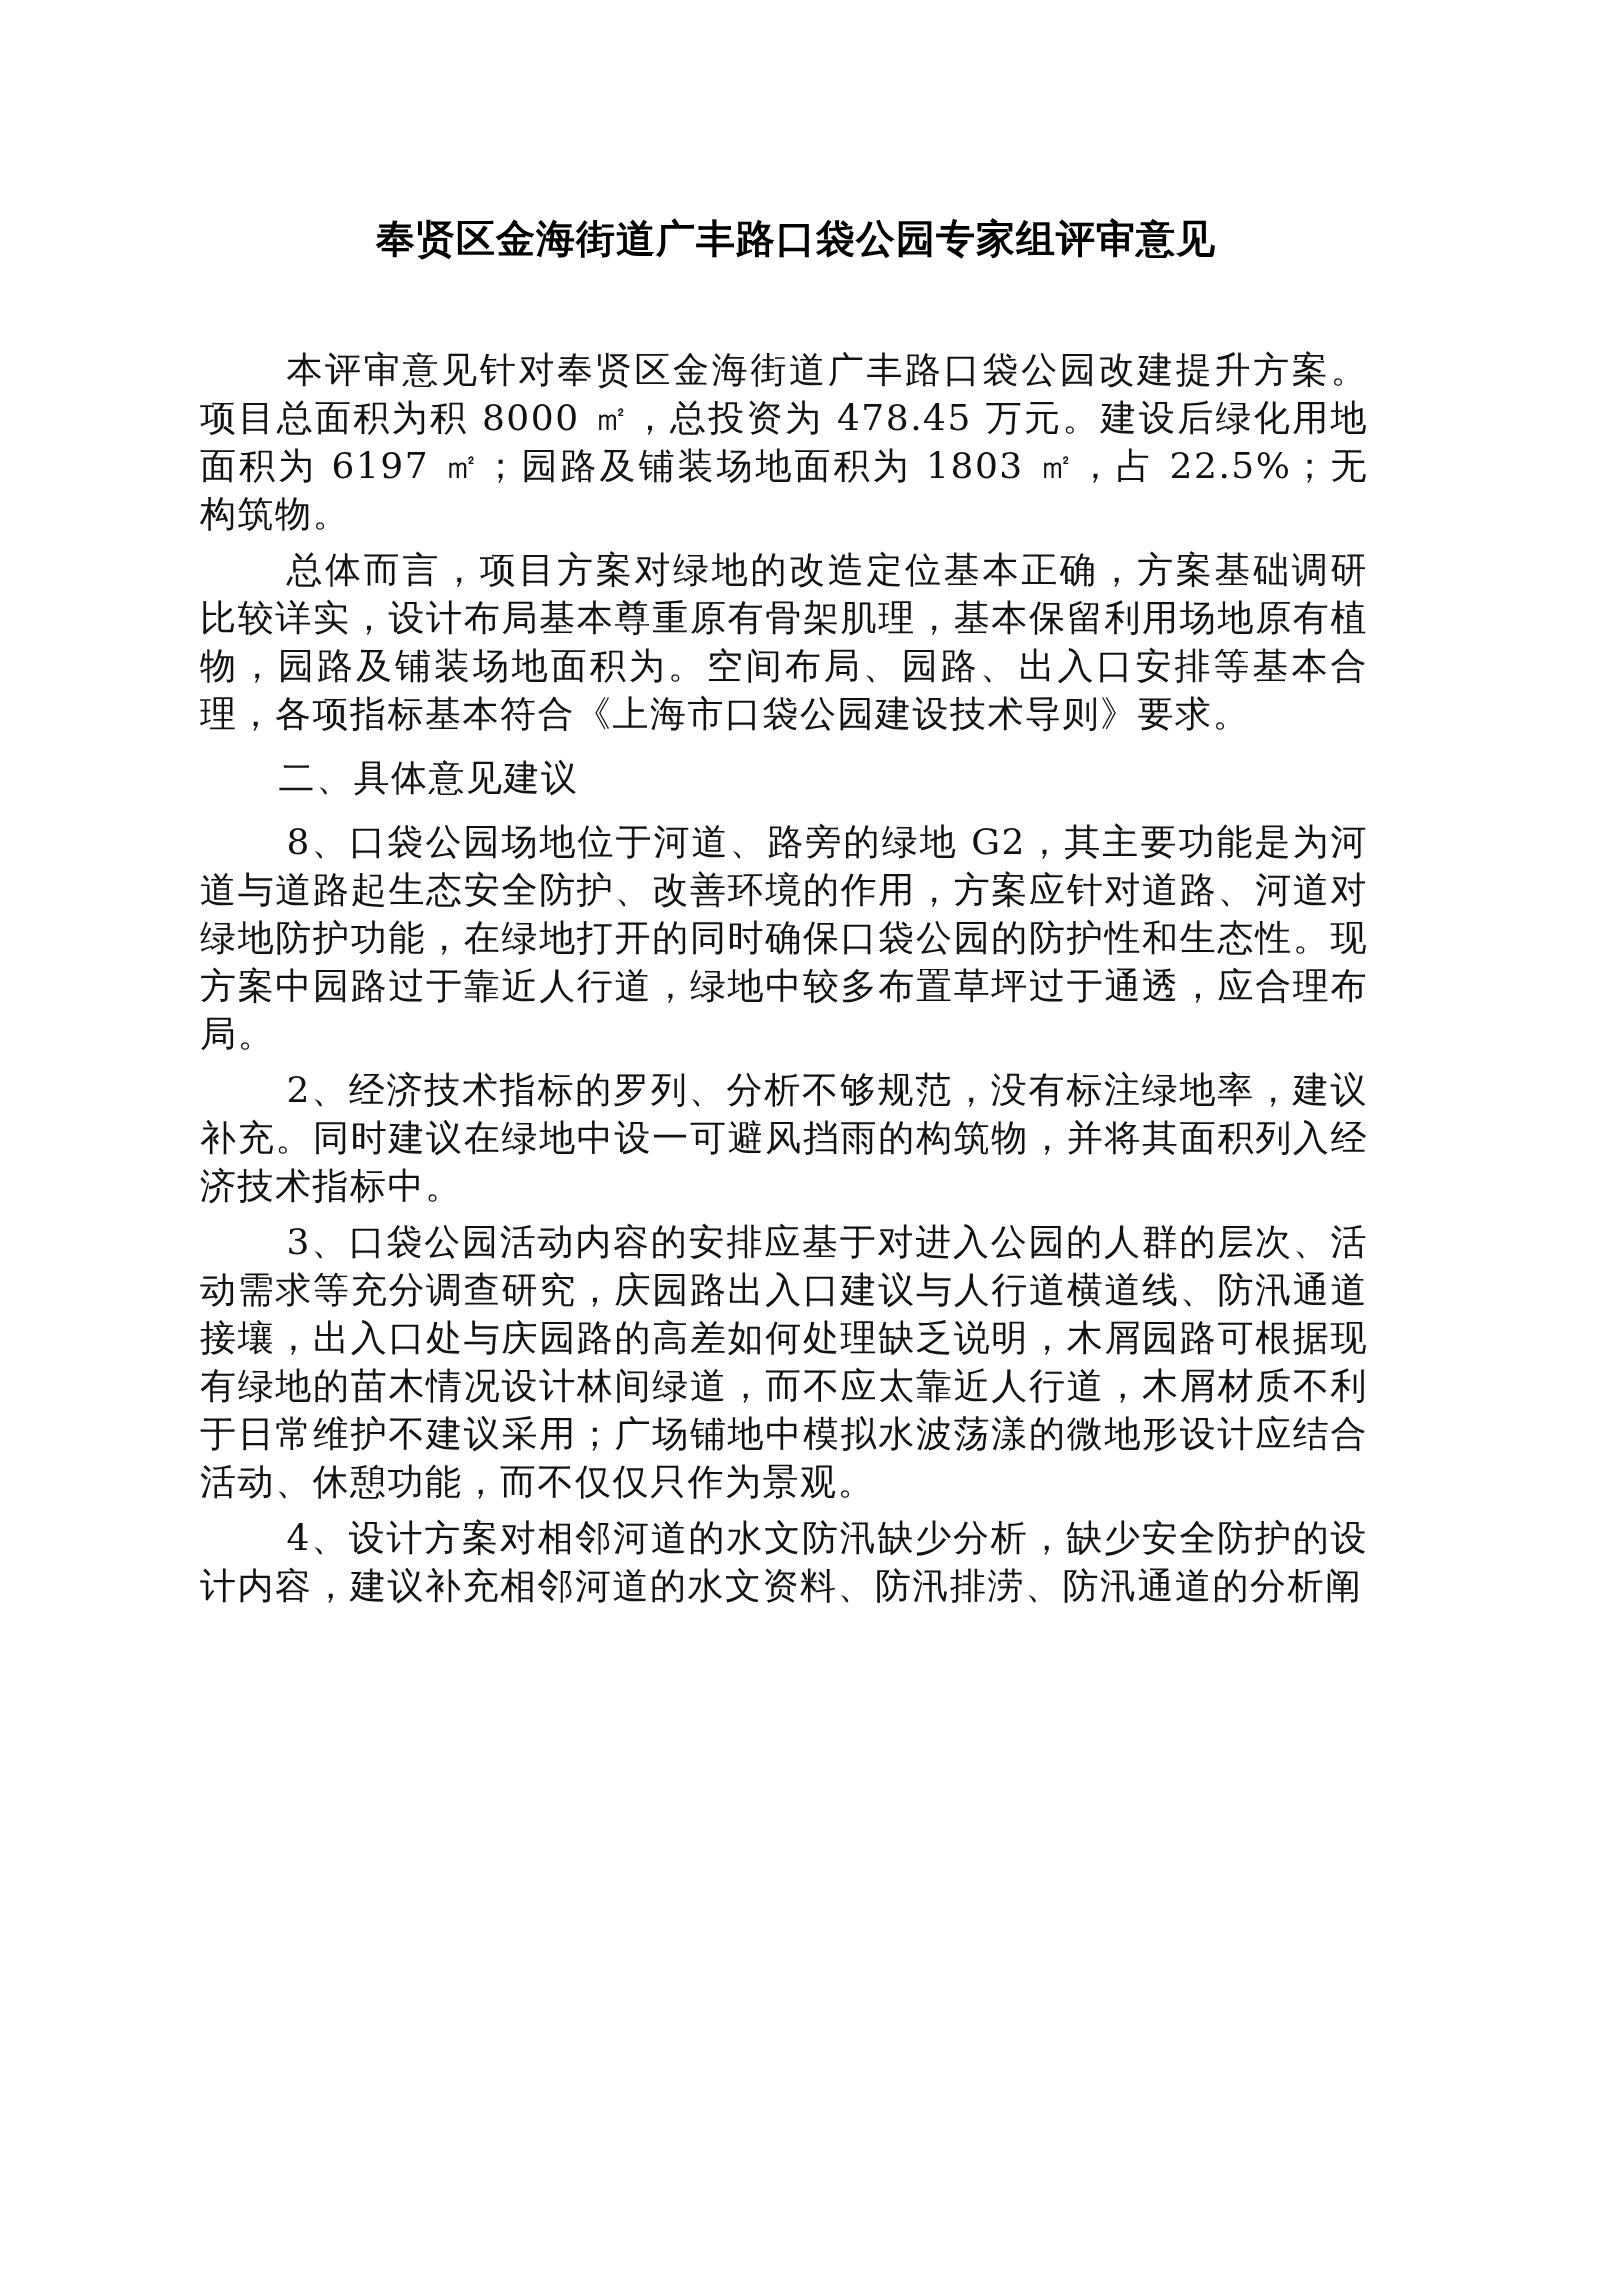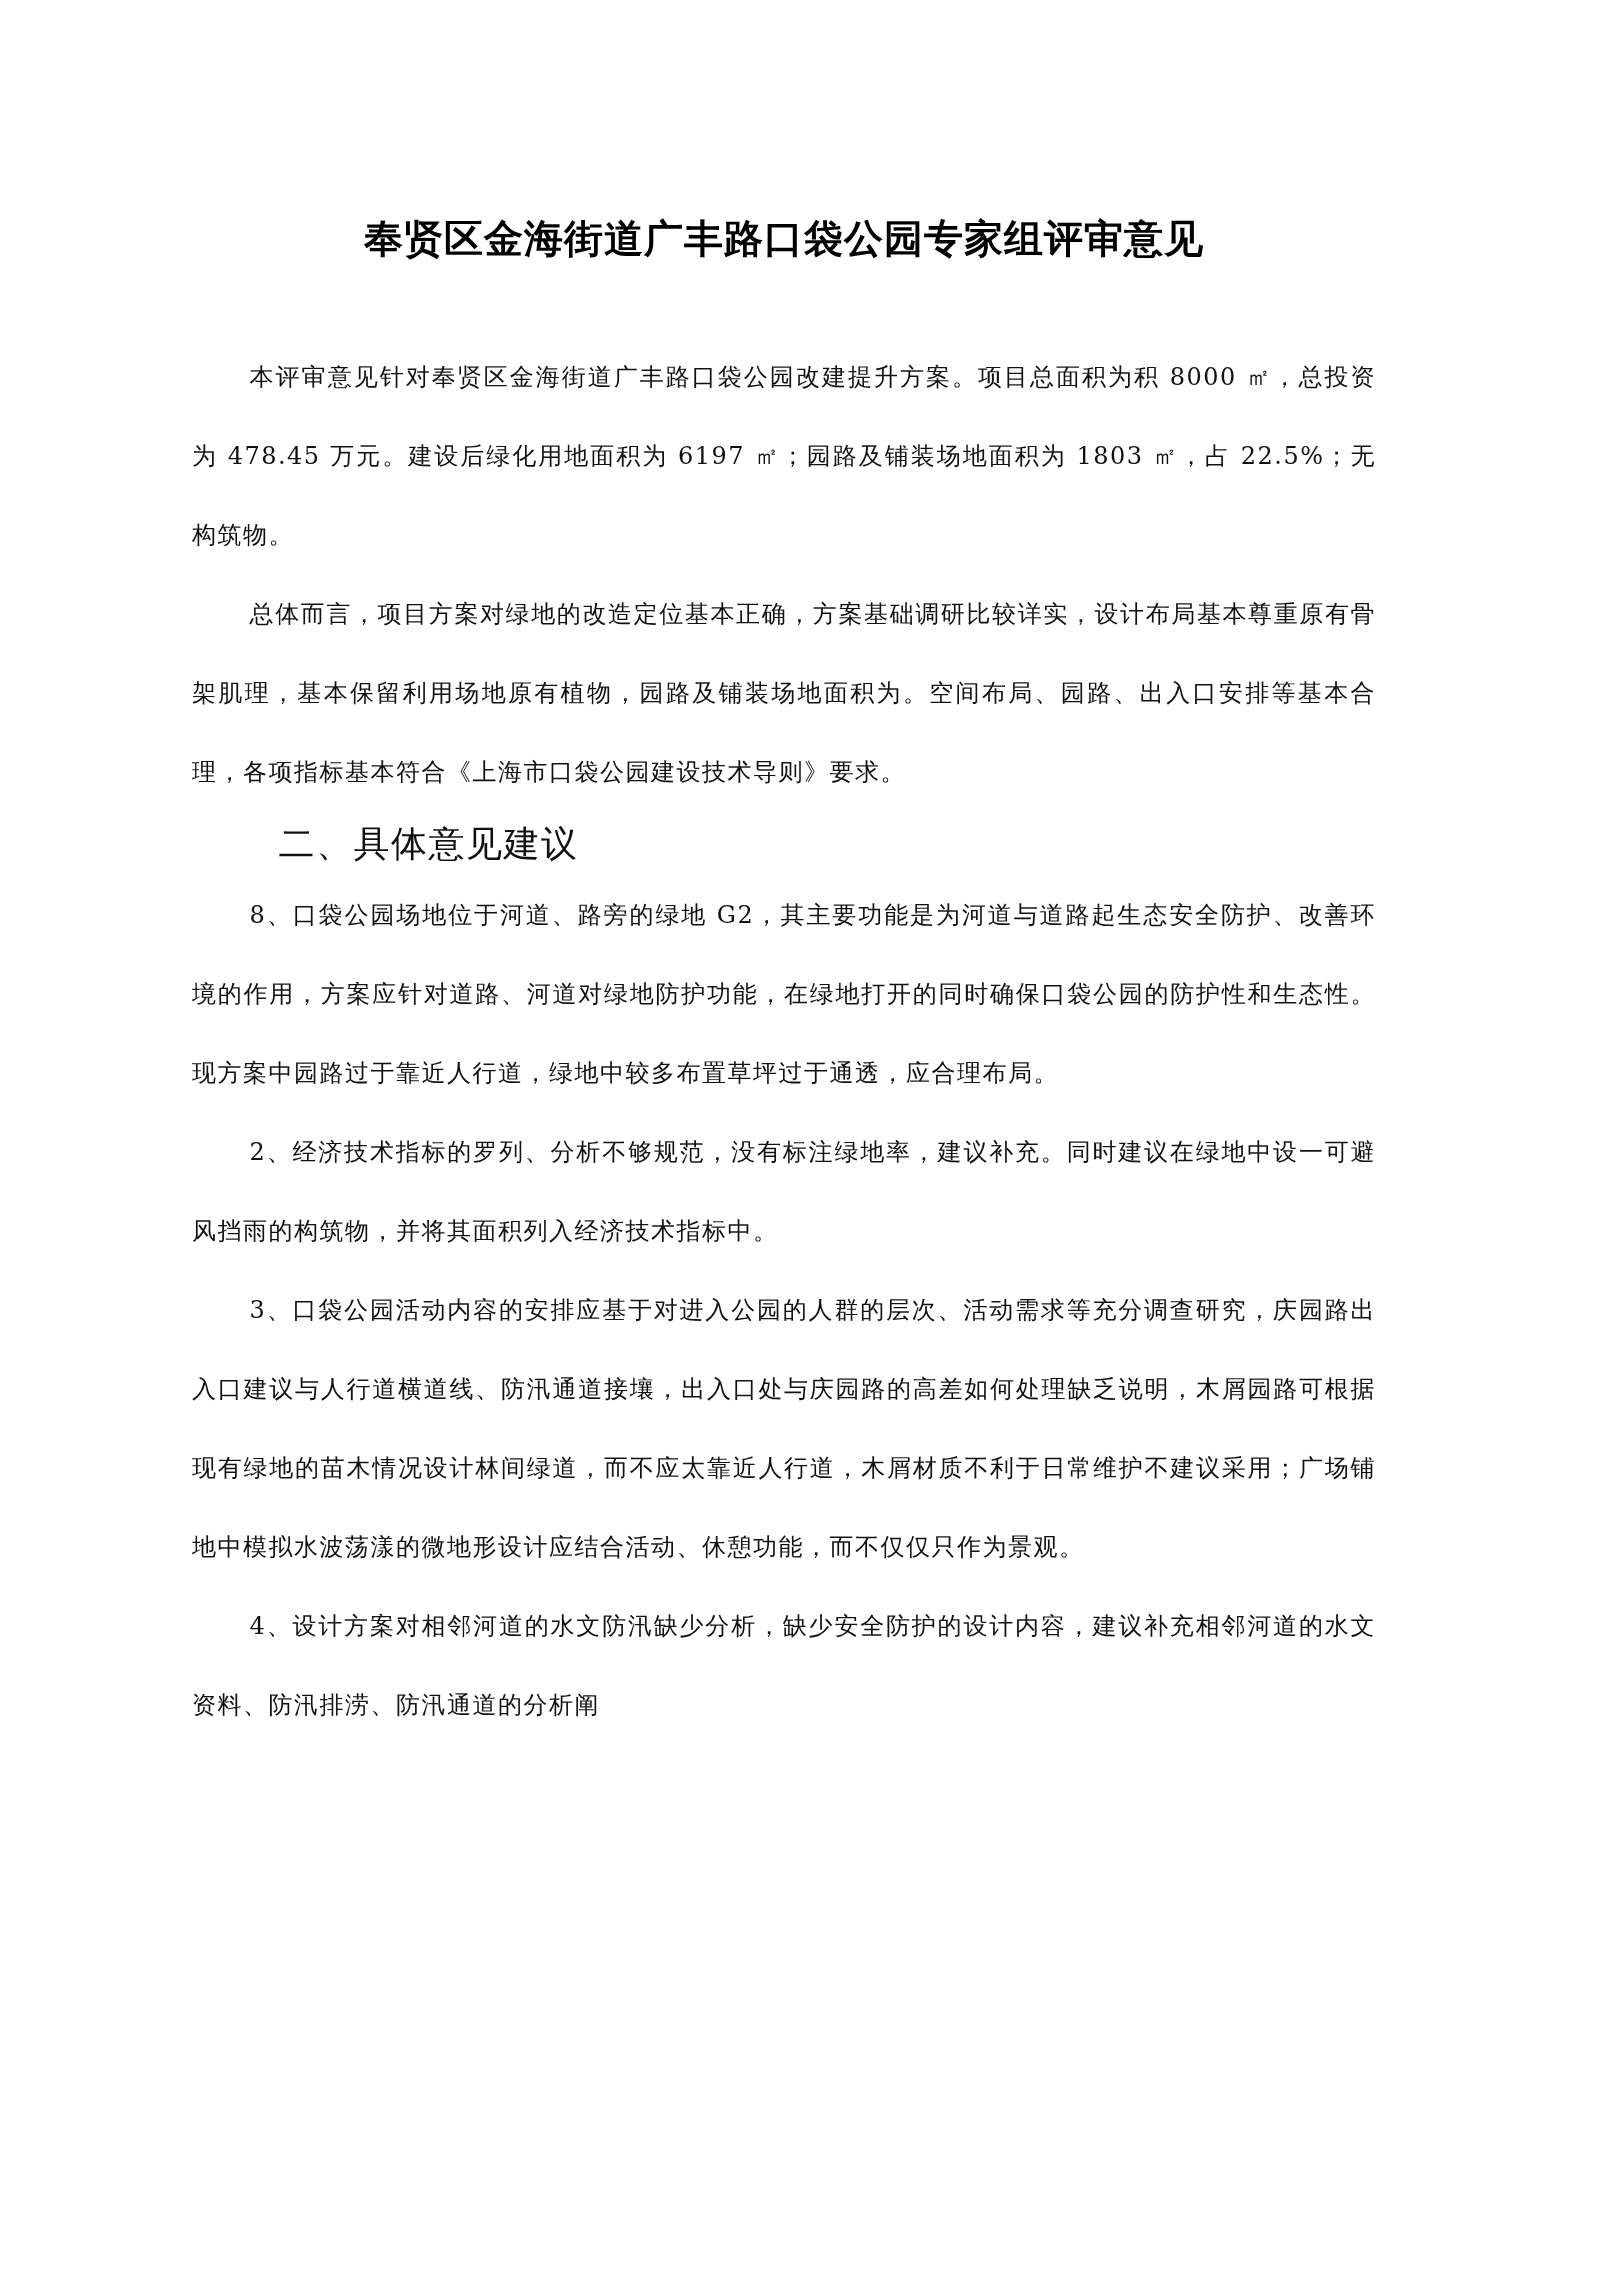--- a/index.html
+++ b/index.html
@@ -17,41 +17,41 @@
   }
   .page {
     position: absolute;
     left: 192px;
     top: 0;
     width: 1184px;
   }
   .title {
     position: absolute;
     top: 211px;
-    left: 0;
+    left: 12px;
     width: 1184px;
     text-align: center;
     font-family: "DejaVu Sans", "Liberation Sans", sans-serif;
     font-weight: bold;
     font-size: 39px;
     line-height: 55px;
     letter-spacing: 1px;
     color: #000;
     white-space: nowrap;
   }
   .body {
     position: absolute;
     top: 338px;
     left: 0;
     width: 1184px;
   }
   .para {
-    margin: 0;
-    font-size: 24px;
-    line-height: 79px;
+    margin: 8px;
+    font-size: 36px;
+    line-height: 48px;
     text-align: justify;
     text-align-last: left;
     letter-spacing: 1.5px;
   }
   .para.indent {
     text-indent: 2.4em;
   }
   .heading {
     margin: 0;
     font-size: 36px;

